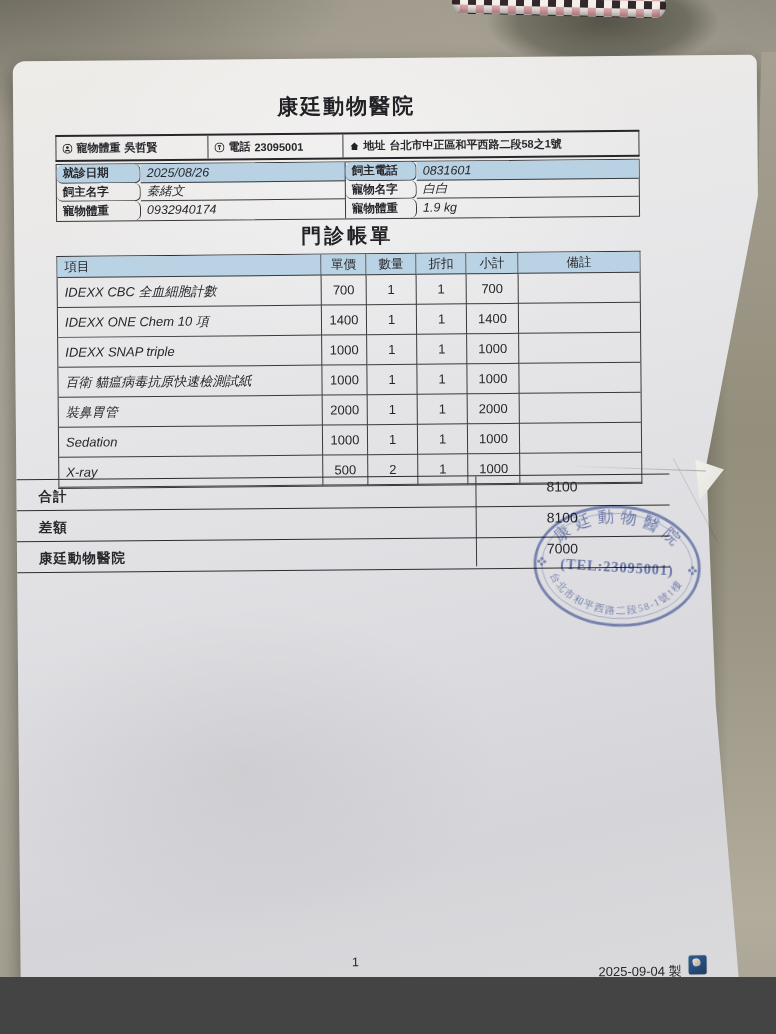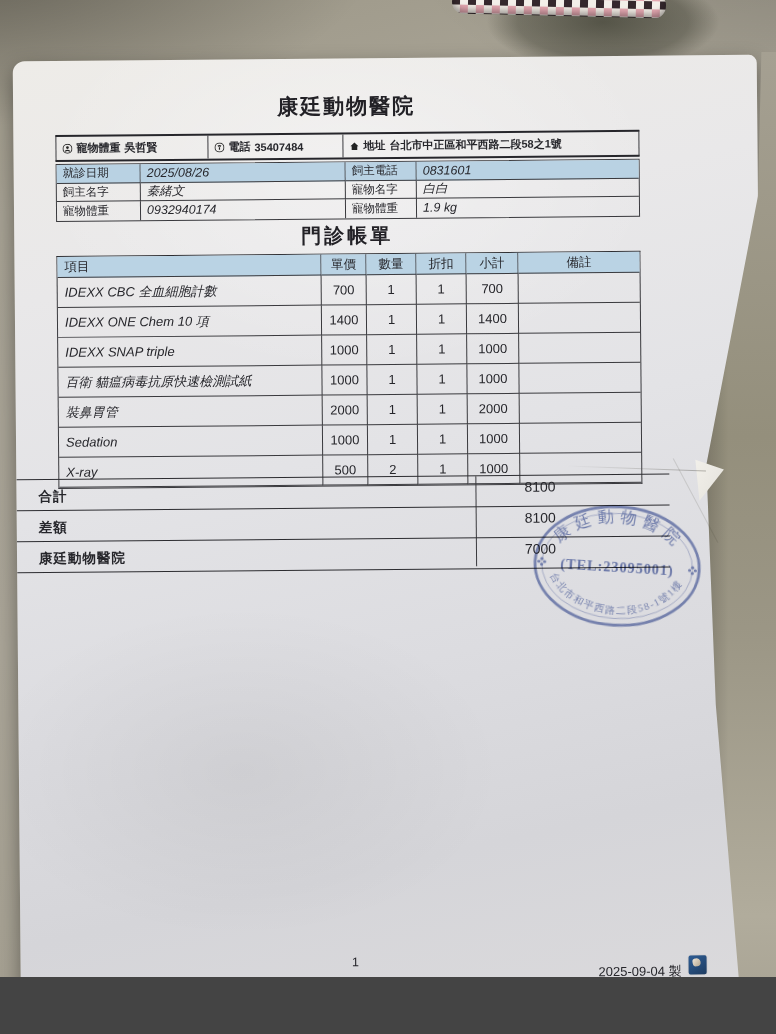--- a/index.html
+++ b/index.html
@@ -52,38 +52,38 @@
          border-right:1px solid #3a3a3e;font-size:11px;font-weight:bold;white-space:nowrap;overflow:hidden;}
   .clinic-bar .cell:last-child{border-right:none;}
   .mini-icon{width:10px;height:10px;flex:0 0 auto;}
   .visit{position:absolute;left:42px;top:103px;width:582px;display:grid;
          grid-template-columns:84px 205px 71px 222px;grid-auto-rows:18.5px;
          border:1px solid #3a3a3e;font-size:11.5px;}
   .visit .cell{display:flex;align-items:center;padding-left:6px;white-space:nowrap;overflow:hidden;
          border-right:1px solid #3a3a3e;border-bottom:1px solid #3a3a3e;}
   .visit .cell:nth-child(4n){border-right:none;}
   .visit .cell.lastrow{border-bottom:none;}
-  .visit .lbl{font-weight:normal;}
+  .visit .lbl{font-weight:bold;border-radius:6px;}
   .visit .val{font-style:italic;font-size:12.5px;}
   .visit .hl{background:var(--highlight-row-bg,#b9d2e3);}
   .section-title{position:absolute;left:42px;top:164px;width:582px;text-align:center;
          font-size:20px;font-weight:600;letter-spacing:3px;color:#222126;}
   .items{position:absolute;left:42px;top:195px;width:582px;display:grid;
          grid-template-columns:264px 45px 50px 50px 52px 121px;
          border:1px solid #3a3a3e;border-top:1.5px solid #2c2c30;font-size:13px;}
   .items .cell{border-right:1px solid #3a3a3e;border-bottom:1px solid #3a3a3e;
          display:flex;align-items:center;justify-content:center;height:29px;overflow:hidden;white-space:nowrap;}
   .items .cell:nth-child(6n){border-right:none;}
   .items .hdr{height:20px;background:var(--table-header-bg,#bad3e4);font-size:12.5px;}
   .items .name{justify-content:flex-start;padding-left:7px;font-style:italic;}
   .items .hdr.name{font-style:normal;}
   .totals{position:absolute;left:0px;top:418px;width:653px;border-top:1.5px solid #2c2c30;font-size:13.5px;}
   .totals .trow{position:relative;height:30px;border-bottom:1.5px solid #2c2c30;}
   .totals .tlabel{position:absolute;left:22px;top:8px;font-weight:600;letter-spacing:1px;}
-  .totals .tvalue{position:absolute;left:508px;top:3px;font-size:14px;}
+  .totals .tvalue{position:absolute;left:530px;top:3px;font-size:14px;}
   .totals .vline{position:absolute;left:459px;top:0;width:1px;height:90px;background:#3a3a3e;}
   .stamp{position:absolute;left:514px;top:446px;width:172px;height:128px;z-index:5;
          transform:rotate(4deg);opacity:.85;mix-blend-mode:multiply;filter:blur(.3px);
          font-family:"Liberation Serif","DejaVu Serif",serif;}
   .footer{position:absolute;left:0;top:893px;width:744px;height:24px;font-size:12.5px;}
   .page-num{position:absolute;left:315px;width:40px;text-align:center;top:4px;}
   .print-row{position:absolute;left:420px;width:266px;top:0;display:flex;justify-content:flex-end;
          align-items:center;gap:7px;}
   .print-date{font-size:13px;padding-top:2px;margin-top:12px;}
   .logo-sq{width:18px;height:19px;border-radius:2px;position:relative;flex:0 0 auto;
@@ -114,21 +114,21 @@
         <span>寵物體重</span>
         <span>吳哲賢</span>
       </div>
       <div class="cell">
         <svg class="mini-icon" viewBox="0 0 10 10">
             <circle cx="5" cy="5" r="4.5" fill="none" stroke="#222" stroke-width="1"></circle>
             <path d="M3 3.2 Q5 1.8 7 3.2 L6.2 4.4 Q5 3.6 3.8 4.4 Z" fill="#222"></path>
             <rect x="4.4" y="4.8" width="1.2" height="2.6" fill="#222"></rect>
           </svg>
         <span>電話</span>
-        <span>35407484</span>
+        <span>23095001</span>
       </div>
       <div class="cell">
         <svg class="mini-icon" viewBox="0 0 10 10">
             <path d="M1 5 L5 1.2 L9 5 L7.8 5 L7.8 8.8 L2.2 8.8 L2.2 5 Z" fill="#222"></path>
           </svg>
         <span>地址</span>
         <span>台北市中正區和平西路二段58之1號</span>
       </div>
     </div>
 

